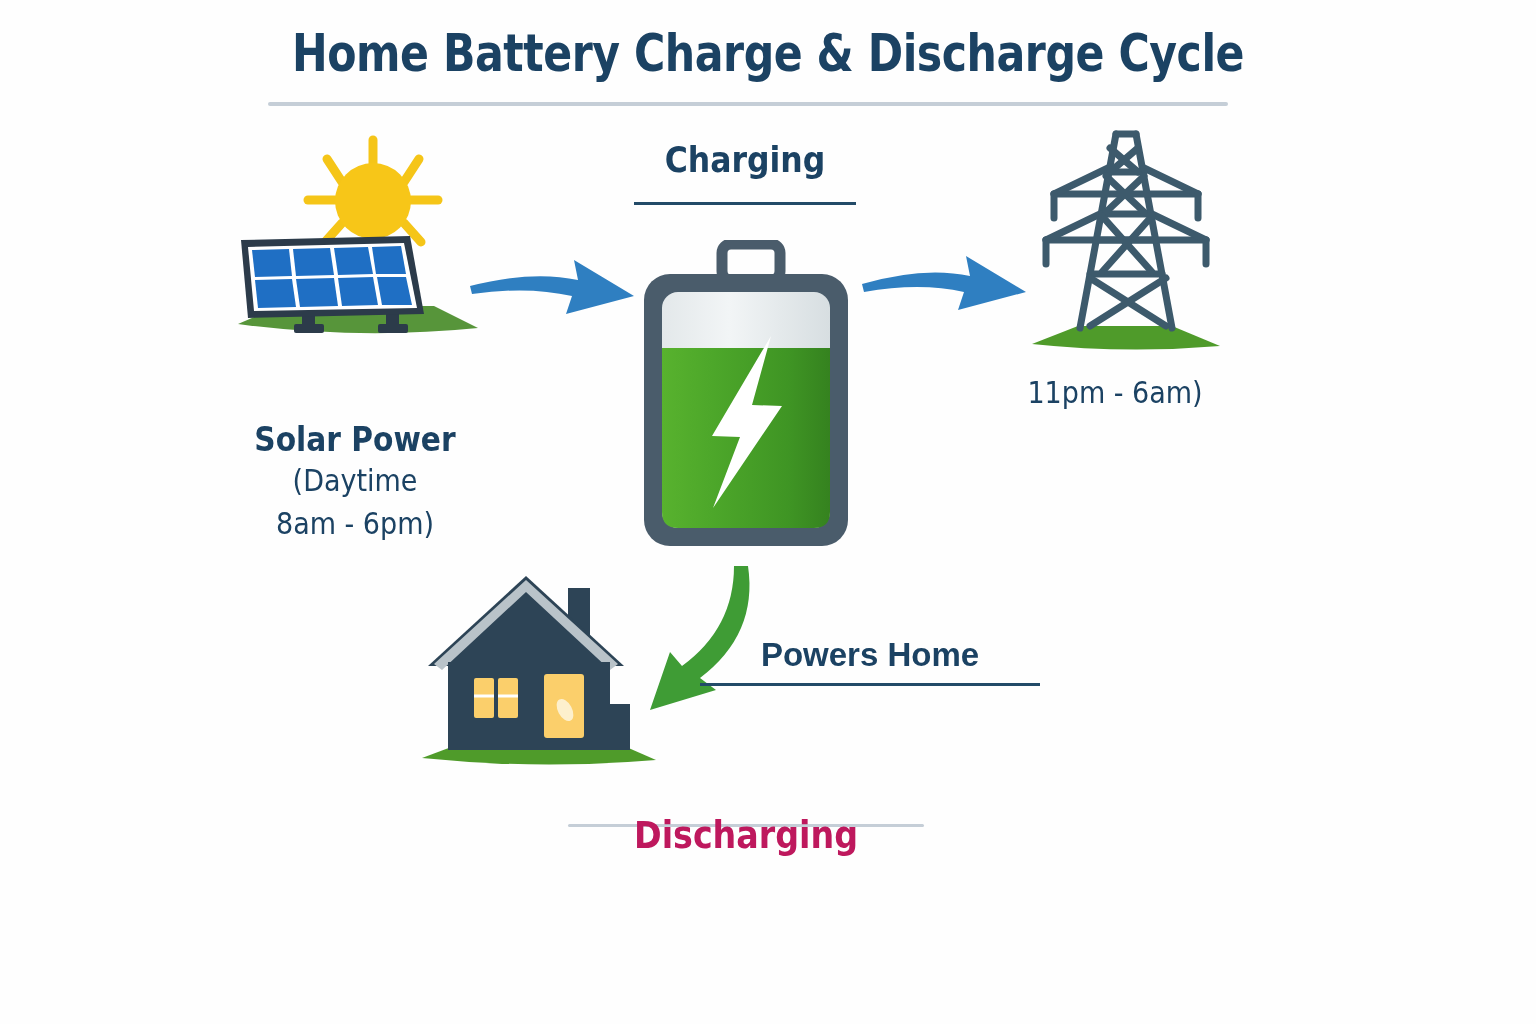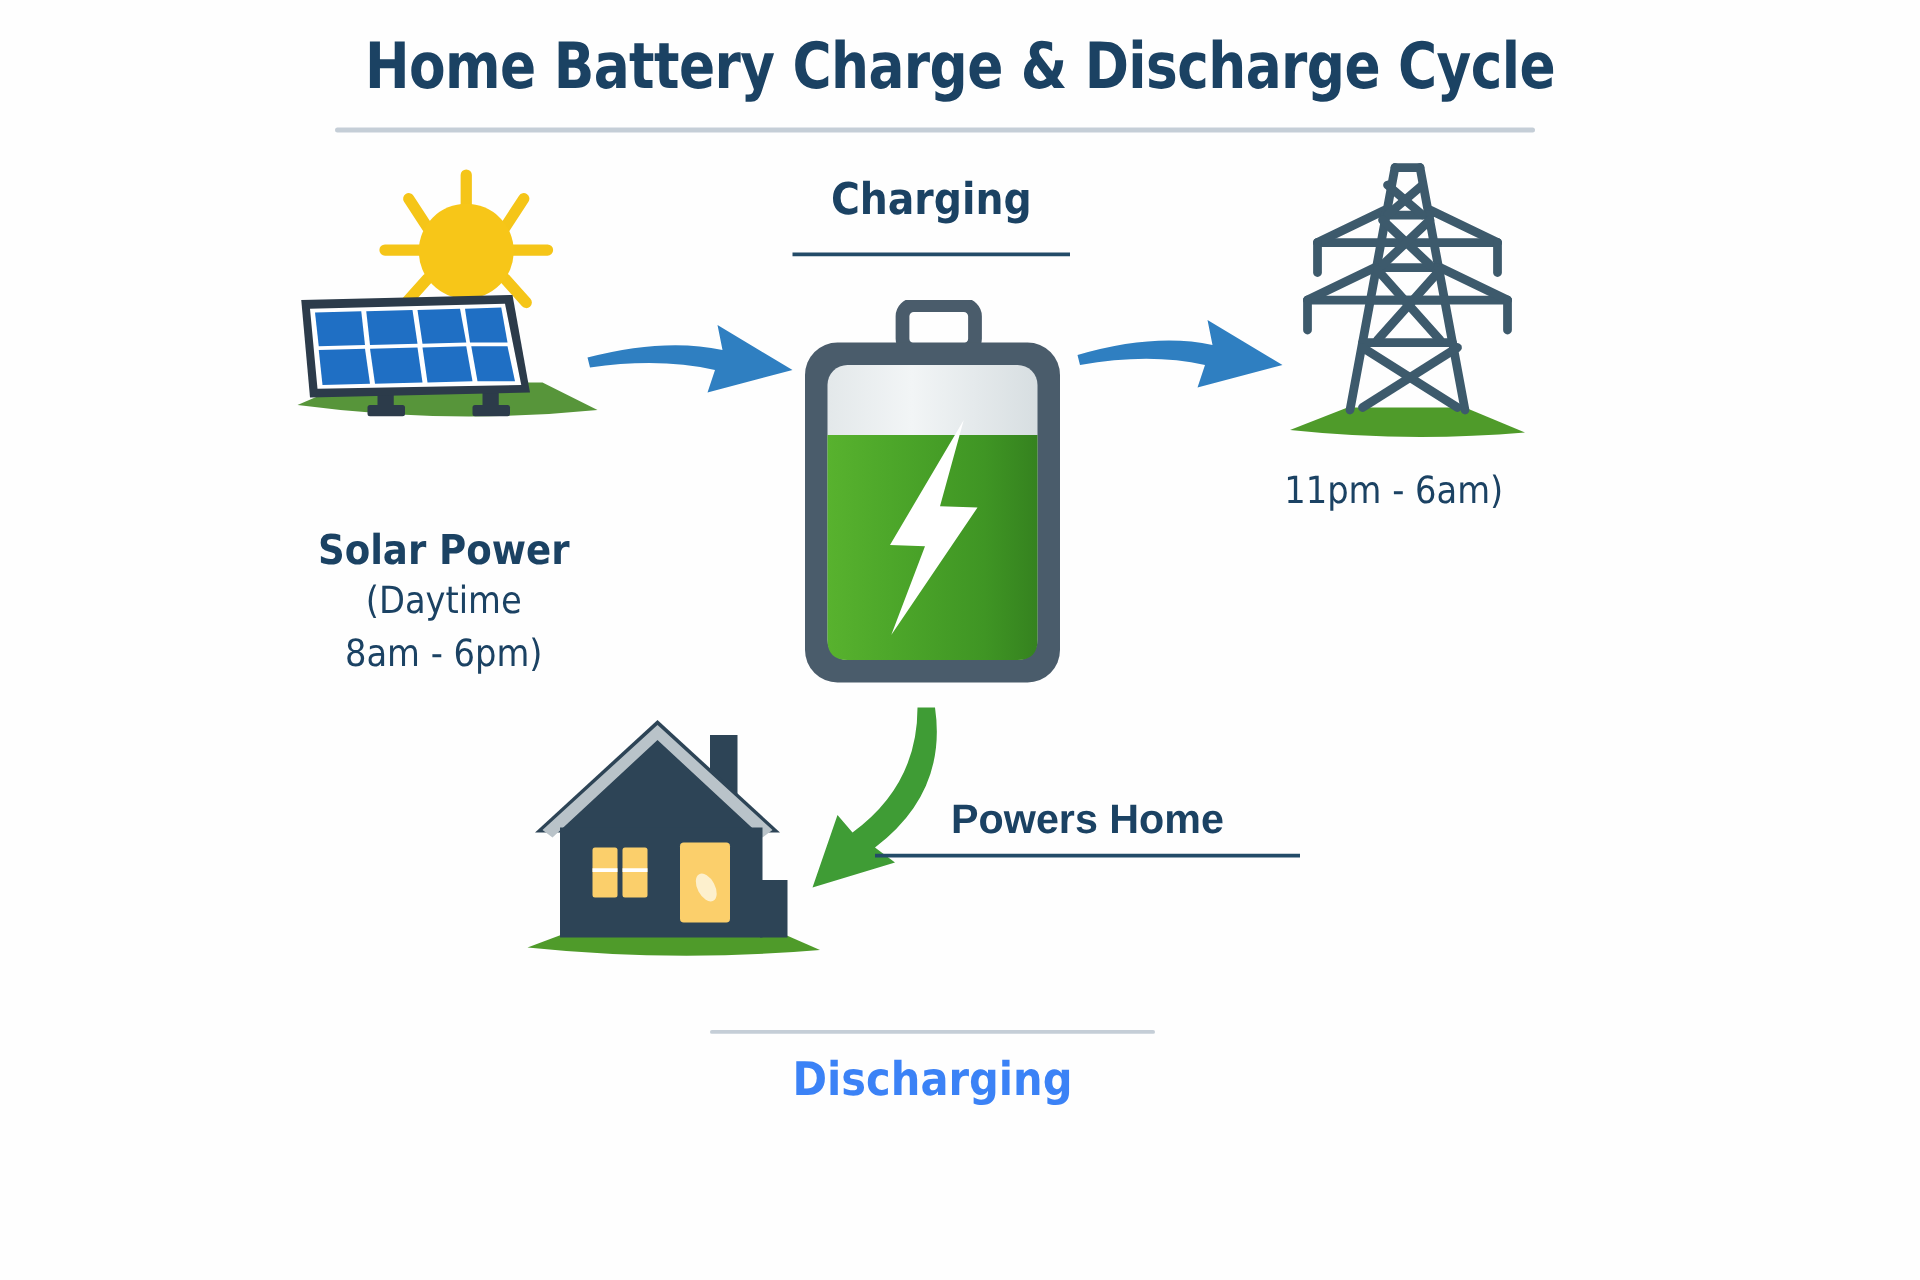--- a/index.html
+++ b/index.html
@@ -75,26 +75,26 @@
     left: 568px;
     top: 824px;
     width: 356px;
     height: 3px;
     background: #c5ced7;
     border-radius: 2px;
   }
   .discharging-label {
     position: absolute;
     left: 546px;
-    top: 842px;
+    top: 814px;
     width: 400px;
     text-align: center;
     font-size: 37px;
     font-weight: bold;
-    color: #3b82f6;
+    color: #be185d;
     font-family: "DejaVu Sans Condensed", "Liberation Sans Narrow", "DejaVu Sans", sans-serif;
     white-space: nowrap;
   }
 
   
   .caption {
     position: absolute;
     text-align: center;
     color: #1b4263;
     font-family: "DejaVu Sans Condensed", "Liberation Sans Narrow", "DejaVu Sans", sans-serif;

